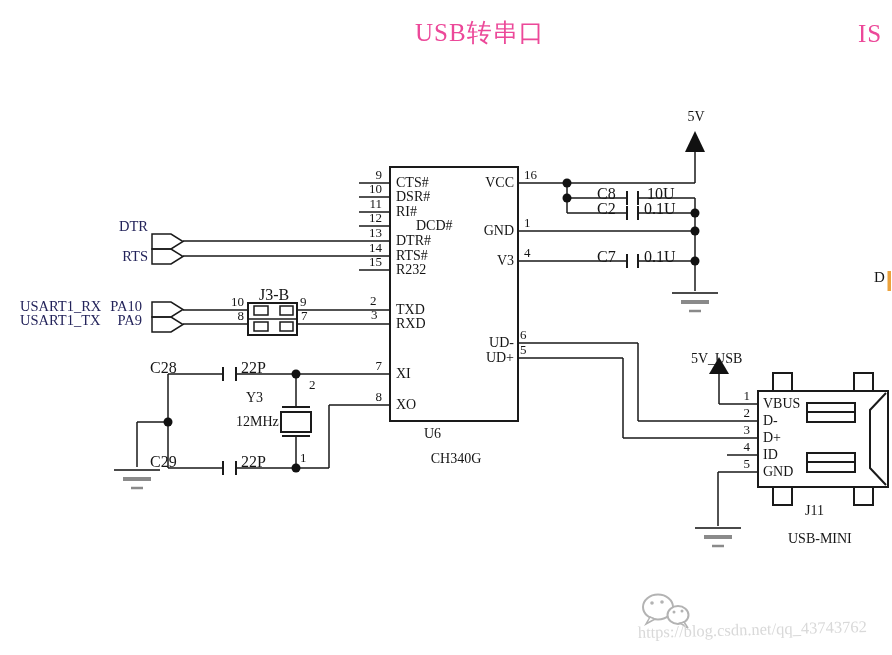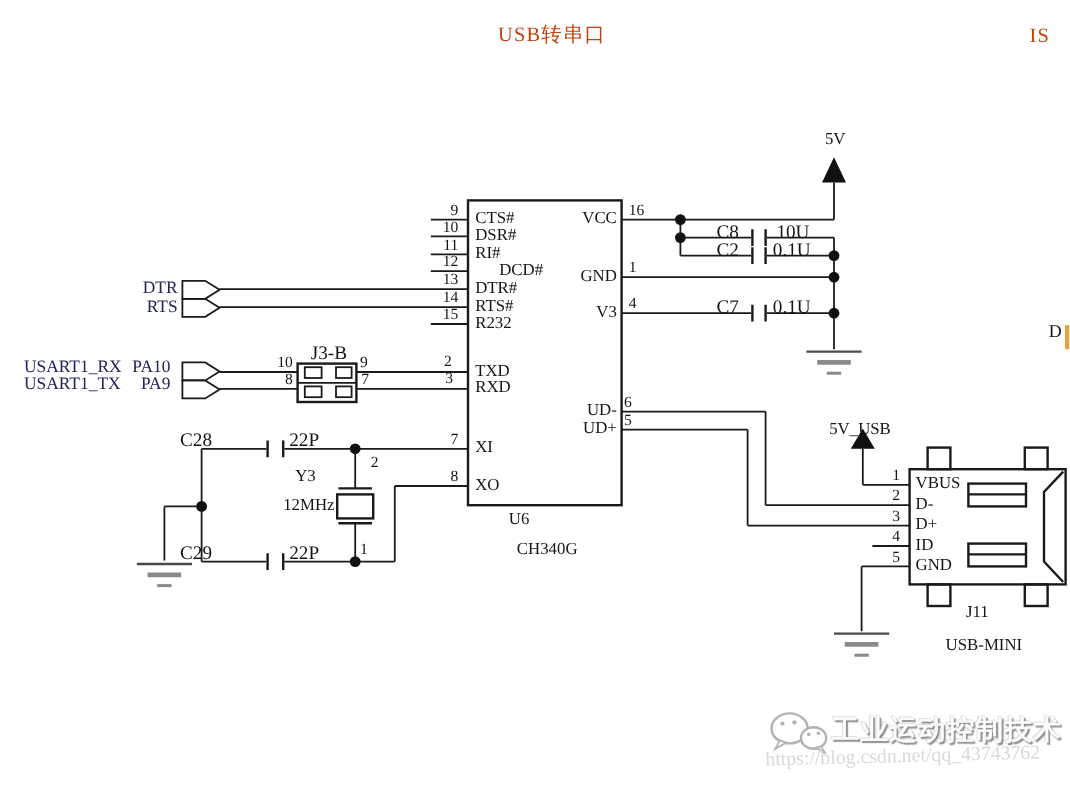--- a/index.html
+++ b/index.html
@@ -7,21 +7,21 @@
     position:relative;width:892px;height:655px;background:#ffffff;overflow:hidden;
     font-family:"Liberation Serif","DejaVu Serif",serif;color:#151515;
   }
   #wires{position:absolute;left:0;top:0;}
   .t{position:absolute;white-space:nowrap;line-height:1.05;}
   .lbl{font-size:14px;}
   .num{font-size:13px;}
   .ra{text-align:right;}
   .net{color:#23235a;font-size:14.5px;}
   .cap{font-size:16px;}
-  .title{font-size:17px;letter-spacing:1px;color:#c2410c;font-family:Liberation Serif, serif;}
+  .title{font-size:25px;letter-spacing:1px;color:#ec4899;font-family:Liberation Serif, serif;}
   .pwr{font-size:14px;}
   .wm-brand{
     font-size:23px;font-weight:bold;letter-spacing:1px;color:#fbfbfb;
     text-shadow:1.5px 1.5px 1px #8f8f8f,-1px -1px 0px #e3e3e3,0 0 1px #bbbbbb;
   }
   .wm-url{font-size:16.5px;color:#d9d9d9;transform:rotate(-1.5deg);transform-origin:left bottom;}
 </style>
 </head>
 <body>
 
@@ -155,21 +155,21 @@
       </g>
     </g>
   </svg>
 
   <div class="t title" style="left:415px;top:20px;">USB转串口</div>
   <div class="t title" style="left:858px;top:21px;">IS</div>
 
   <div class="t pwr" style="left:681px;top:110px;width:30px;text-align:center;">5V</div>
   <div class="t pwr" style="left:691px;top:336px;margin-top:16px;">5V_USB</div>
 
-  <div class="t net ra" style="left:108px;top:233px;width:40px;text-align:right;">DTR</div>
+  <div class="t net ra" style="left:108px;top:219px;width:40px;text-align:right;">DTR</div>
   <div class="t net ra" style="left:108px;top:249px;width:40px;">RTS</div>
   <div class="t net" style="left:20px;top:299px;">USART1_RX</div>
   <div class="t net" style="left:20px;top:313px;">USART1_TX</div>
   <div class="t net ra" style="left:102px;top:299px;width:40px;">PA10</div>
   <div class="t net ra" style="left:102px;top:313px;width:40px;">PA9</div>
   <div class="t" style="left:874px;top:270px;font-size:15px;">D</div>
 
   <div class="t" style="left:259px;top:287px;font-size:16px;">J3-B</div>
   <div class="t num ra" style="left:214px;top:295px;width:30px;">10</div>
   <div class="t num ra" style="left:214px;top:309px;width:30px;">8</div>
@@ -239,16 +239,15 @@
 
   <div class="t lbl" style="left:763px;top:397px;">VBUS</div>
   <div class="t lbl" style="left:763px;top:414px;">D-</div>
   <div class="t lbl" style="left:763px;top:431px;">D+</div>
   <div class="t lbl" style="left:763px;top:448px;">ID</div>
   <div class="t lbl" style="left:763px;top:465px;">GND</div>
 
   <div class="t lbl" style="left:805px;top:504px;">J11</div>
   <div class="t lbl" style="left:788px;top:532px;">USB-MINI</div>
 
-  <div class="t wm-brand" style="left:693px;top:597px;">工业运动控制技术</div>
   <div class="t wm-url" style="left:638px;top:624px;">https://blog.csdn.net/qq_43743762</div>
 
 </div>
 
 </body></html>

